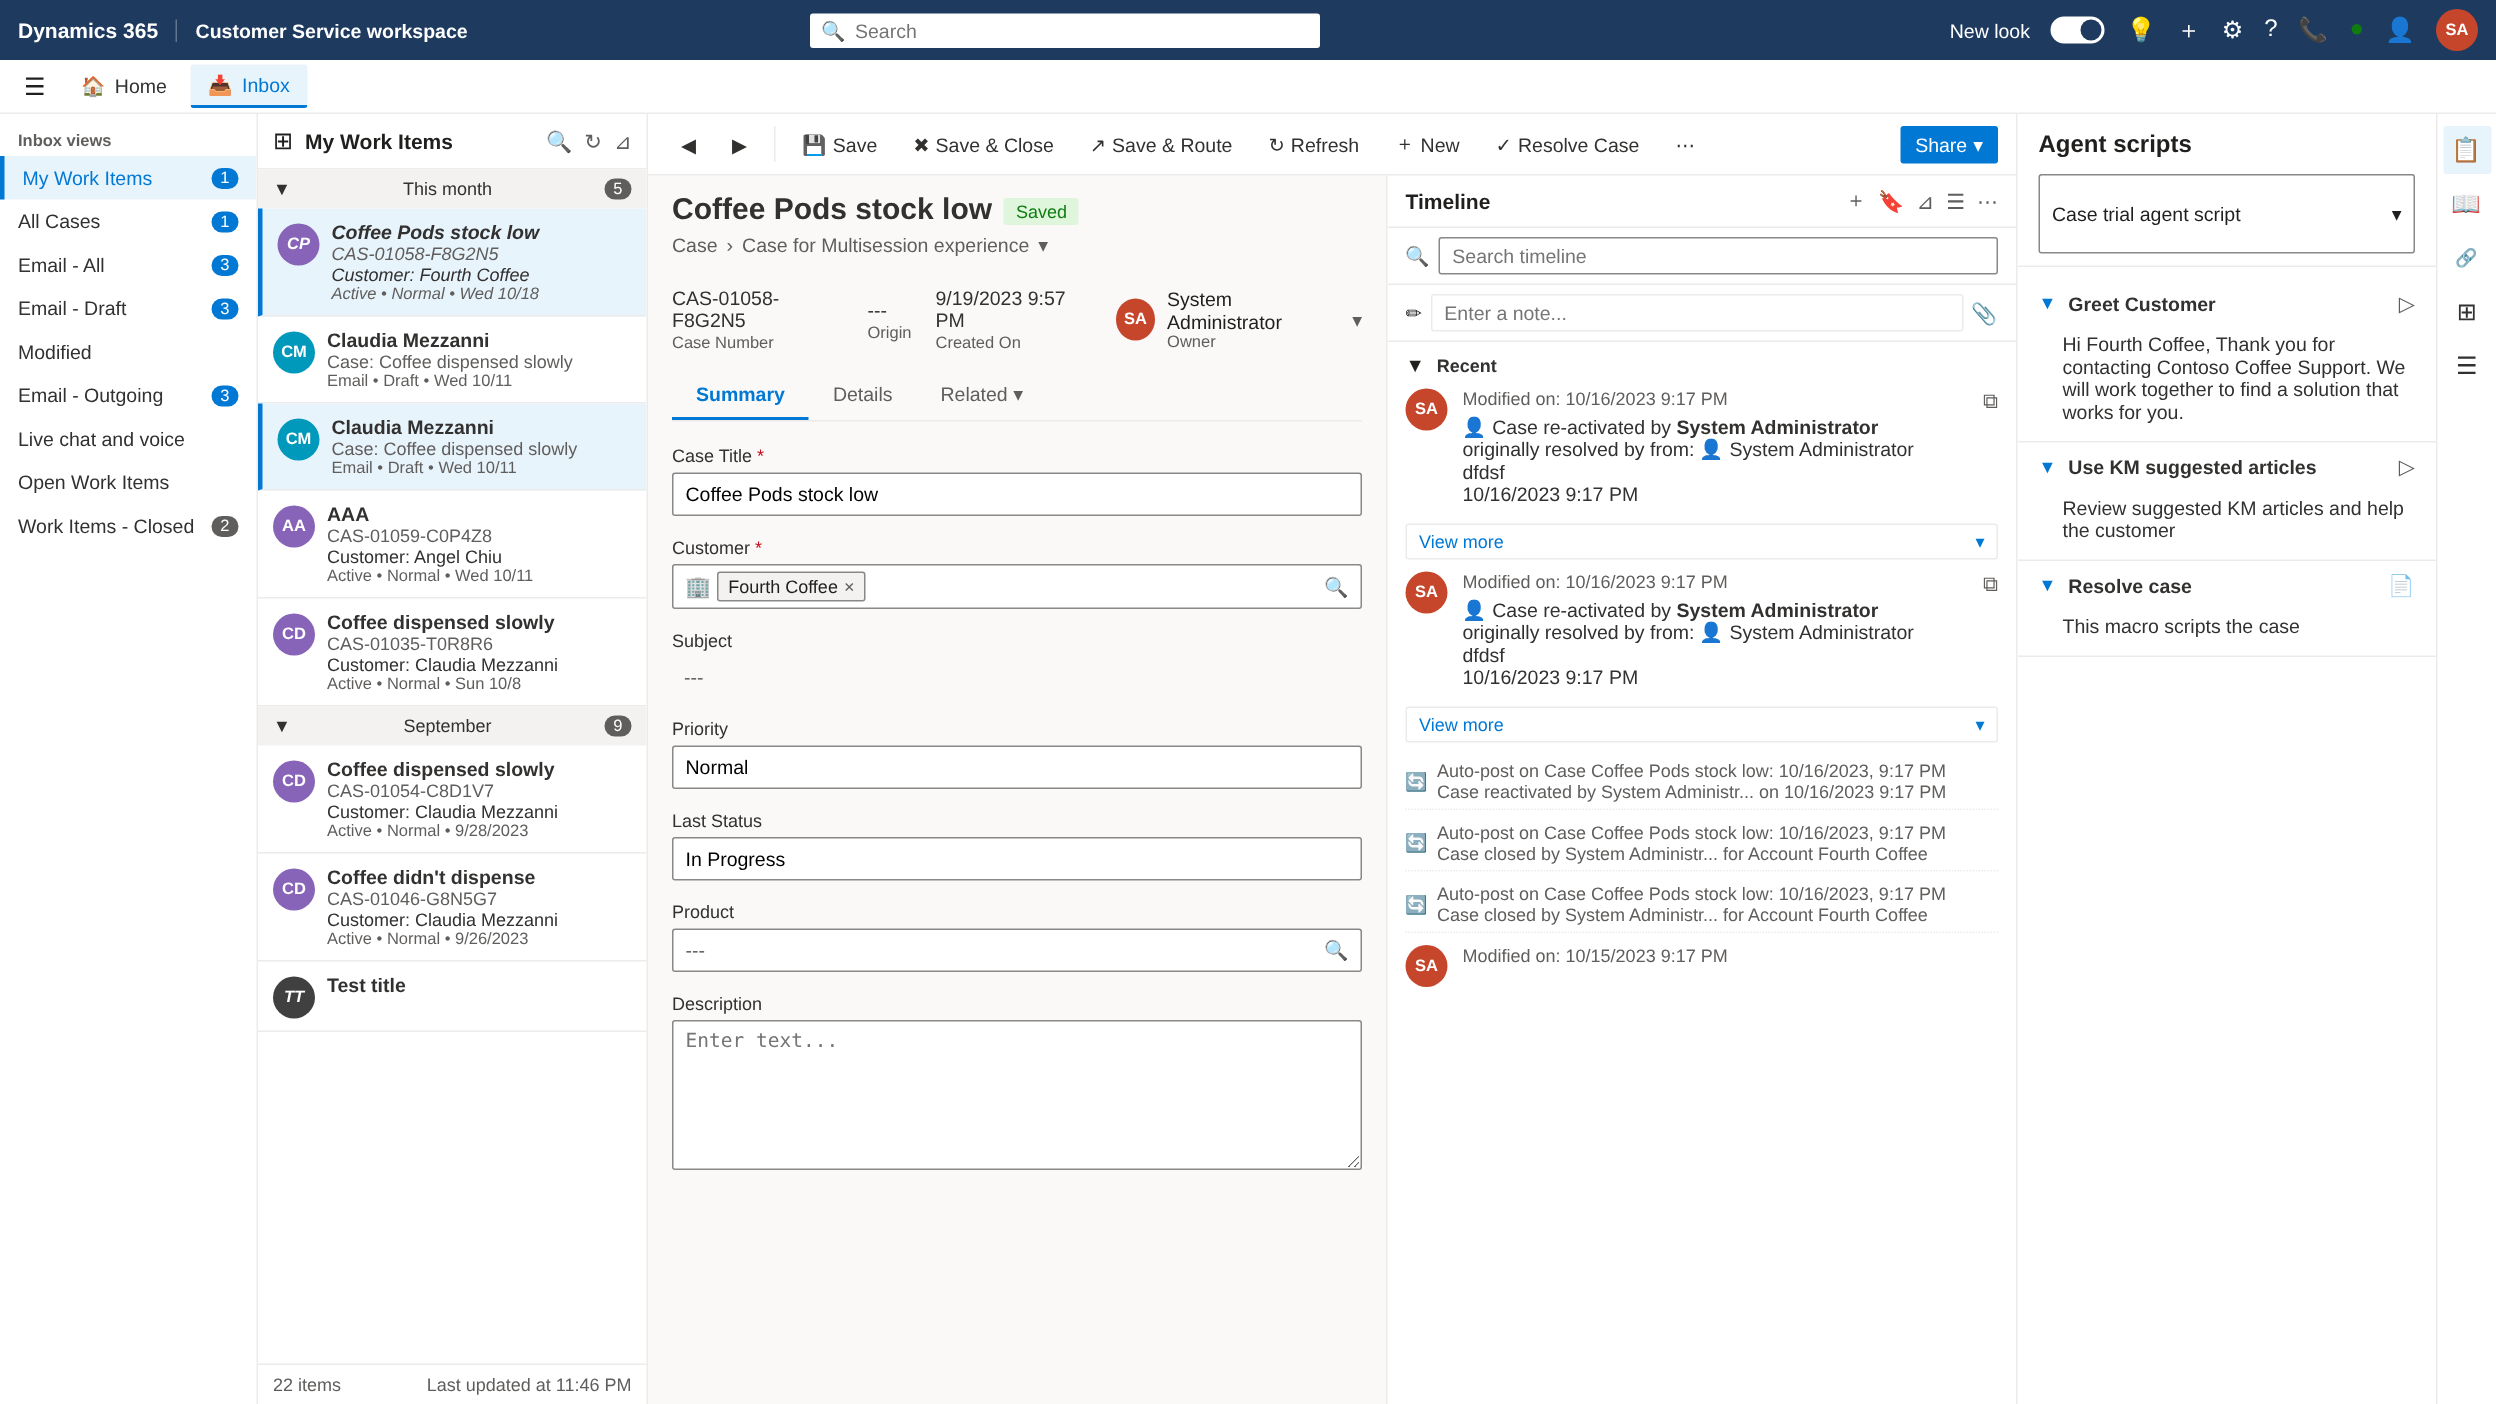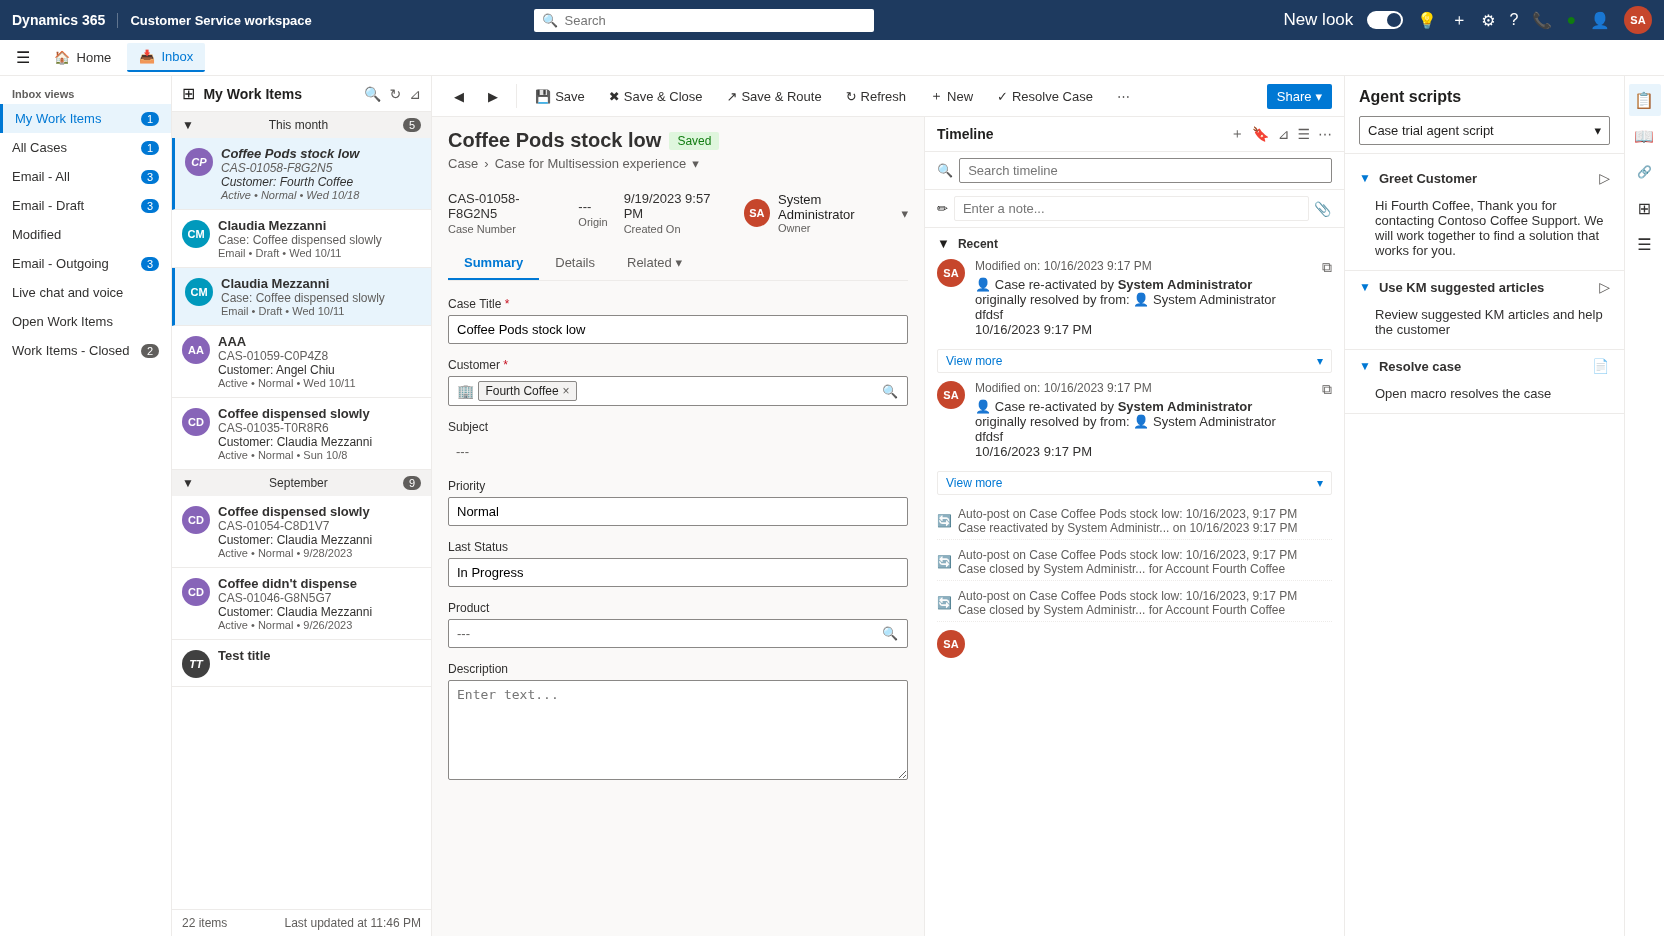--- a/index.html
+++ b/index.html
@@ -109,21 +109,21 @@
     .timeline-entry-date { font-size: 12px; color: #605e5c; margin-bottom: 4px; }
     .timeline-entry-body { font-size: 13px; color: #323130; }
     .timeline-entry-body strong { font-weight: 600; }
     .timeline-view-more { display: flex; align-items: center; justify-content: space-between; padding: 4px 8px; cursor: pointer; font-size: 12px; color: #0078d4; border: 1px solid #edebe9; border-radius: 2px; margin-bottom: 8px; }
     .timeline-auto-post { font-size: 12px; color: #605e5c; padding: 4px 0; border-bottom: 1px dotted #edebe9; margin-bottom: 4px; }
 
     
     .agent-scripts-panel { width: 280px; background: #fff; border-left: 1px solid #edebe9; display: flex; flex-direction: column; flex-shrink: 0; overflow: hidden; }
     .agent-scripts-header { padding: 12px 14px 8px; border-bottom: 1px solid #edebe9; }
     .agent-scripts-title { font-size: 16px; font-weight: 600; margin-bottom: 10px; }
-    .agent-scripts-select { width: 100%; border: 1px solid #8a8886; border-radius: 2px; padding: 6px 8px; font-size: 13px; display: flex; align-items: center; justify-content: space-between; cursor: pointer; }
+    .agent-scripts-select { width: 100%; border: 1px solid #8a8886; border-radius: 2px; padding: 18px 8px; font-size: 13px; display: flex; align-items: center; justify-content: space-between; cursor: pointer; }
     .agent-scripts-body { flex: 1; overflow-y: auto; padding: 8px 0; }
     .script-section { border-bottom: 1px solid #edebe9; }
     .script-section-header { display: flex; align-items: center; gap: 8px; padding: 8px 14px; cursor: pointer; }
     .script-section-chevron { color: #0078d4; font-size: 12px; }
     .script-section-title { font-size: 13px; font-weight: 600; color: #323130; flex: 1; }
     .script-section-icon { font-size: 14px; color: #605e5c; cursor: pointer; }
     .script-section-body { padding: 4px 14px 12px 30px; font-size: 13px; color: #323130; }
 
     
     .right-icon-bar { width: 40px; background: #fff; border-left: 1px solid #edebe9; display: flex; flex-direction: column; align-items: center; padding: 8px 0; gap: 4px; flex-shrink: 0; }
@@ -139,21 +139,21 @@
 <body>
 
 <div class="top-bar">
   <span class="top-bar-logo">Dynamics 365</span>
   <span class="top-bar-app">Customer Service workspace</span>
   <div class="top-bar-search">
     <span>🔍</span>
     <input placeholder="Search" style="">
   </div>
   <div class="top-bar-actions">
-    <span style="font-size:17px;">New look</span>
+    <span style="font-size:13px;">New look</span>
     <div class="top-bar-toggle"></div>
     <span class="top-bar-icon">💡</span>
     <span class="top-bar-icon">＋</span>
     <span class="top-bar-icon">⚙</span>
     <span class="top-bar-icon">?</span>
     <span class="top-bar-icon">📞</span>
     <span class="top-bar-icon" style="color:#107c10;">●</span>
     <span class="top-bar-icon">👤</span>
     <div class="top-bar-avatar">SA</div>
   </div>
@@ -526,20 +526,23 @@
               <span>🔄</span>
               <div>
                 <div>Auto-post on Case Coffee Pods stock low:  10/16/2023, 9:17 PM</div>
                 <div style="color:#605e5c;font-size:12px;">Case closed by System Administr... for Account Fourth Coffee</div>
               </div>
             </div>
           </div>
 
           <div class="timeline-entry" style="margin-top:8px;">
             <div class="timeline-entry-avatar">SA</div>
+            <div class="timeline-entry-content">
+              <div class="timeline-entry-date">Modified on: 10/15/2023 9:17 PM</div>
+            </div>
           </div>
         </div>
       </div>
 
     </div>
   </div>
 
   <div class="agent-scripts-panel">
     <div class="agent-scripts-header">
       <div class="agent-scripts-title">Agent scripts</div>
@@ -572,21 +575,21 @@
         </div>
       </div>
 
       <div class="script-section">
         <div class="script-section-header">
           <span class="script-section-chevron">▼</span>
           <span class="script-section-title">Resolve case</span>
           <span class="script-section-icon">📄</span>
         </div>
         <div class="script-section-body">
-          Open macro resolves the case
+          This macro scripts the case
         </div>
       </div>
 
     </div>
   </div>
 
   <div class="right-icon-bar">
     <div class="right-icon active">📋</div>
     <div class="right-icon">📖</div>
     <div class="right-icon" style="font-size:12px;">🔗</div>

